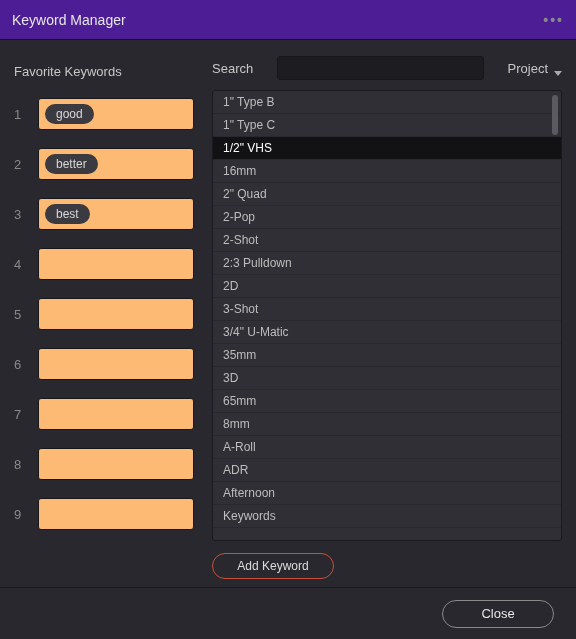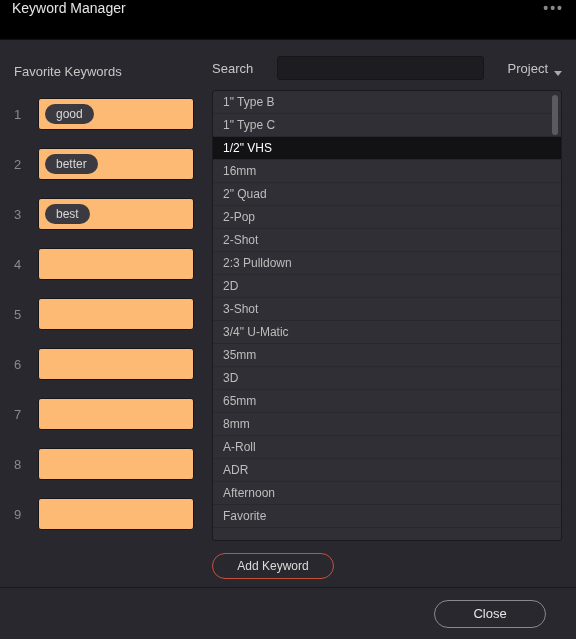--- a/index.html
+++ b/index.html
@@ -10,23 +10,23 @@
     color: #b8b8b8;
     background: #28282e;
   }
   .window {
     width: 576px; height: 639px;
     background: #28282e;
     display: flex; flex-direction: column;
   }
   .titlebar {
     height: 40px;
-    background: #000000;
+    background: #4c1d95;
     border-bottom: 1px solid #111114;
-    display: flex; 
+    display: flex; align-items: center;
     padding: 0 12px;
     color: #e6e6e6;
     font-size: 14px;
   }
   .title-text { flex: 1; }
   .more-dots { color: #888; letter-spacing: 2px; font-weight: bold; cursor: pointer; }
   .body-area {
     flex: 1;
     display: flex;
     padding: 16px 14px 0 14px;
@@ -150,21 +150,21 @@
     border-radius: 13px;
     font-size: 12px;
     display: flex; align-items: center; justify-content: center;
     cursor: pointer;
   }
 
   .footer {
     height: 52px;
     border-top: 1px solid #1a1a1e;
     display: flex; align-items: center; justify-content: flex-end;
-    padding: 0 30px;
+    padding: 0 22px;
   }
   .close-btn {
     height: 28px;
     width: 112px;
     border: 1px solid #8a8a8a;
     background: transparent;
     color: #e6e6e6;
     border-radius: 14px;
     font-size: 13px;
     display: flex; align-items: center; justify-content: center;
@@ -253,21 +253,21 @@
             <div class="kw-item">2D</div>
             <div class="kw-item">3-Shot</div>
             <div class="kw-item">3/4" U-Matic</div>
             <div class="kw-item">35mm</div>
             <div class="kw-item">3D</div>
             <div class="kw-item">65mm</div>
             <div class="kw-item">8mm</div>
             <div class="kw-item">A-Roll</div>
             <div class="kw-item">ADR</div>
             <div class="kw-item">Afternoon</div>
-            <div class="kw-item">Favorite</div>
+            <div class="kw-item">Keywords</div>
           </div>
         <div class="scrollbar-fake"></div>
       </div>
 
       <div class="add-row">
         <div class="add-btn">Add Keyword</div>
       </div>
     </div>
 
   </div>

